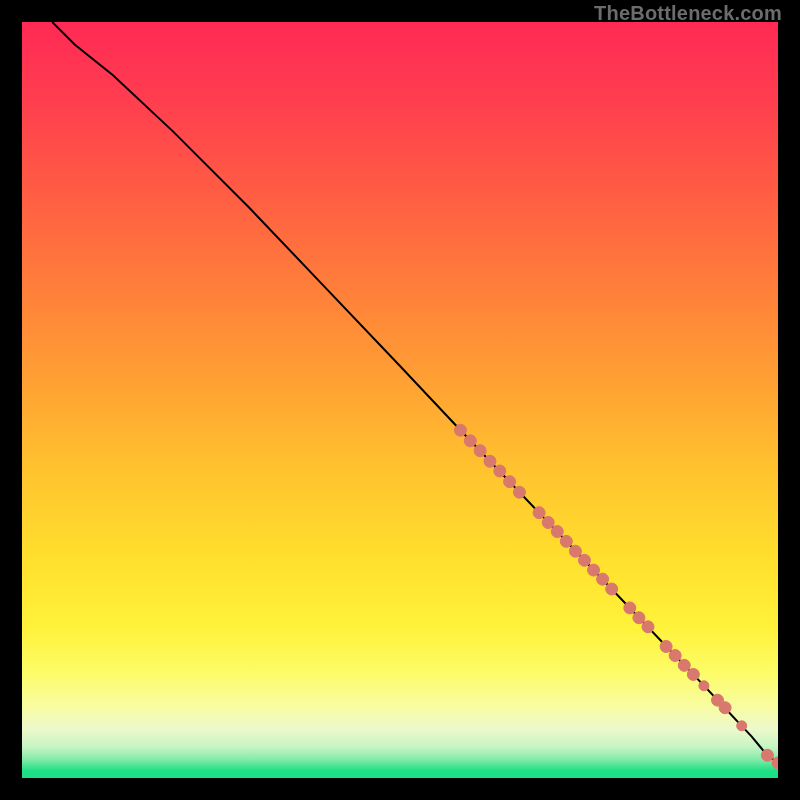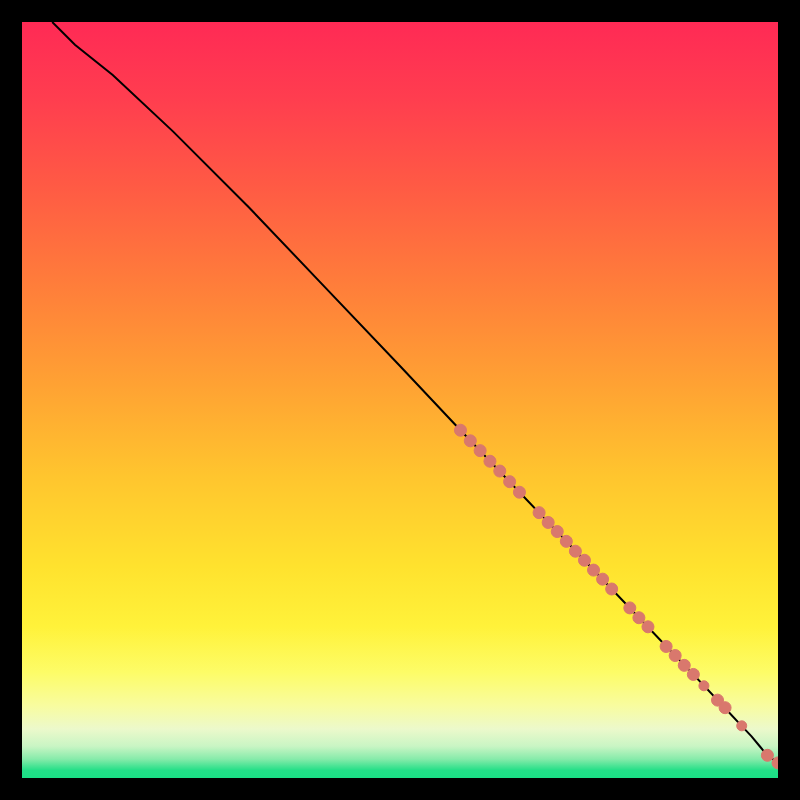--- a/index.html
+++ b/index.html
@@ -34,20 +34,21 @@
     width: 756px;
     height: 756px;
   }
   svg { display: block; }
 </style>
 </head>
 <body>
 
 <div class="stage">
 
+  <div class="watermark">TheBottleneck.com</div>
 
   <div class="plot-wrap">
     <svg id="chart-svg" width="756" height="756" viewBox="0 0 756 756">
       <defs>
         <linearGradient id="bg-grad" x1="0" y1="0" x2="0" y2="1">
             <stop offset="0.00%" stop-color="#ff2a55"></stop>
             <stop offset="10.00%" stop-color="#ff3d4f"></stop>
             <stop offset="22.00%" stop-color="#ff5b44"></stop>
             <stop offset="35.00%" stop-color="#ff7e3a"></stop>
             <stop offset="48.00%" stop-color="#ffa233"></stop>

